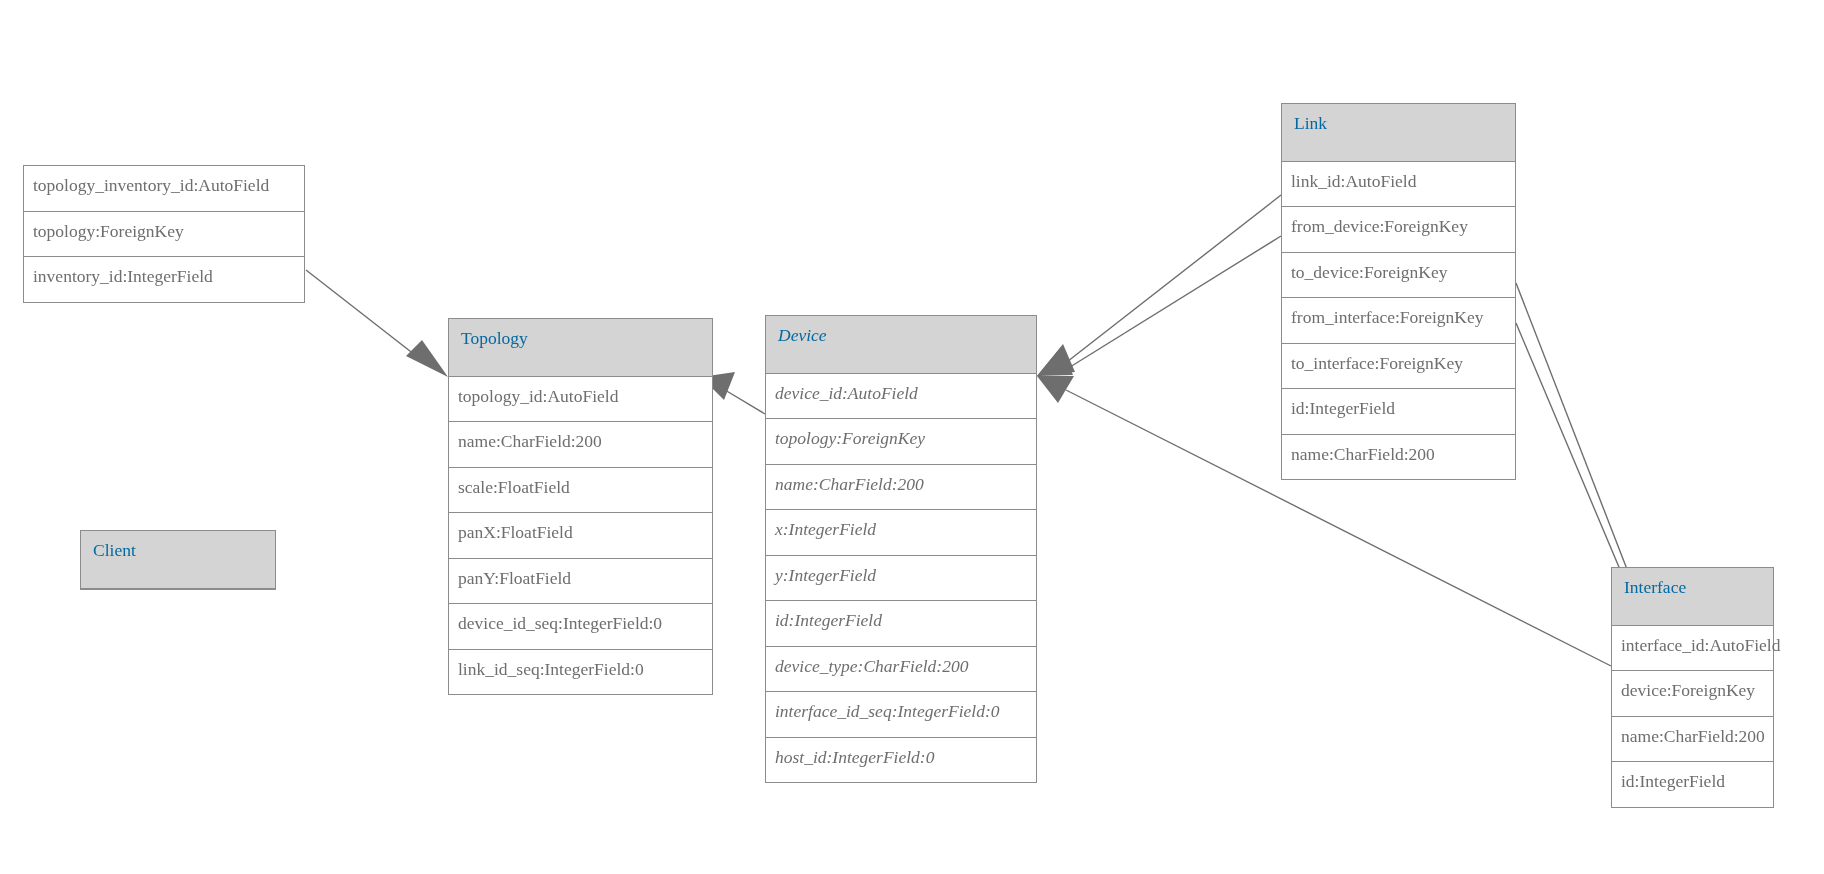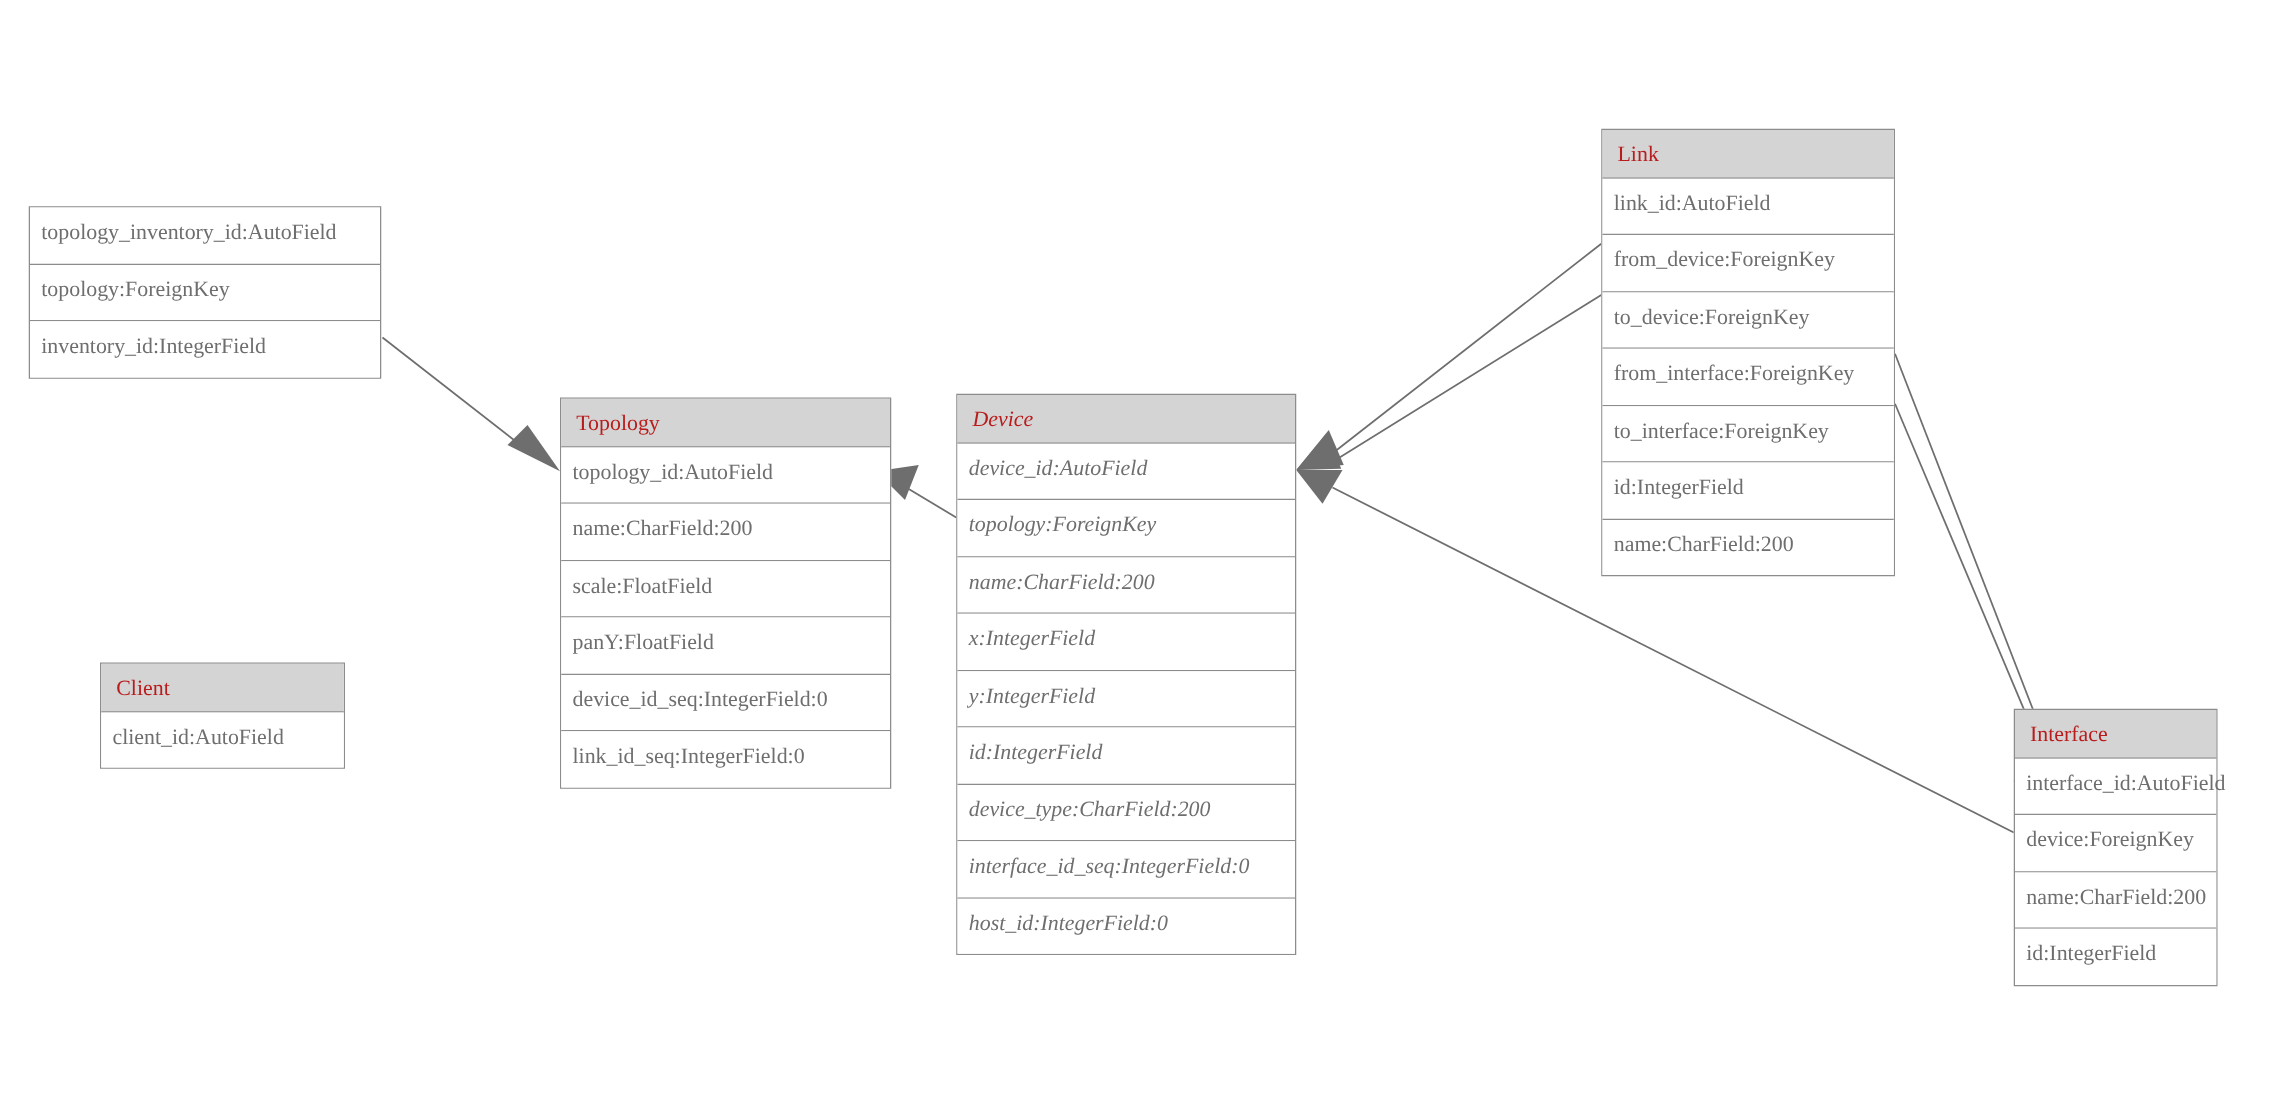--- a/index.html
+++ b/index.html
@@ -30,24 +30,24 @@
   .entity {
     position: absolute;
     border: 1px solid #8c8c8c;
     background: #ffffff;
     box-sizing: border-box;
     z-index: 2;
   }
   .entity-title {
     background: #d4d4d4;
     border-bottom: 1px solid #8c8c8c;
-    color: #b91c1c;
+    color: #0369a1;
     font-size: 17.5px;
     line-height: 1;
-    padding: 11px 0 9px 12px;
+    padding: 11px 0 28px 12px;
     box-sizing: border-box;
     white-space: nowrap;
   }
   .entity-field {
     border-bottom: 1px solid #8c8c8c;
     color: #6e6e6e;
     font-size: 17.5px;
     line-height: 1;
     padding: 11px 0 16px 9px;
     box-sizing: border-box;
@@ -103,28 +103,28 @@
   </svg>
 
   <div class="entity" style="left:23px; top:165px; width:282px;">
     <div class="entity-field">topology_inventory_id:AutoField</div>
     <div class="entity-field">topology:ForeignKey</div>
     <div class="entity-field">inventory_id:IntegerField</div>
   </div>
 
   <div class="entity" style="left:80px; top:530px; width:196px;">
     <div class="entity-title">Client</div>
-    <div class="entity-field">client_id:AutoField</div>
   </div>
 
   <div class="entity" style="left:448px; top:318px; width:265px;">
     <div class="entity-title">Topology</div>
     <div class="entity-field">topology_id:AutoField</div>
     <div class="entity-field">name:CharField:200</div>
     <div class="entity-field">scale:FloatField</div>
+    <div class="entity-field">panX:FloatField</div>
     <div class="entity-field">panY:FloatField</div>
     <div class="entity-field">device_id_seq:IntegerField:0</div>
     <div class="entity-field">link_id_seq:IntegerField:0</div>
   </div>
 
   <div class="entity" style="left:765px; top:315px; width:272px;font-style:italic;">
     <div class="entity-title">Device</div>
     <div class="entity-field">device_id:AutoField</div>
     <div class="entity-field">topology:ForeignKey</div>
     <div class="entity-field">name:CharField:200</div>

